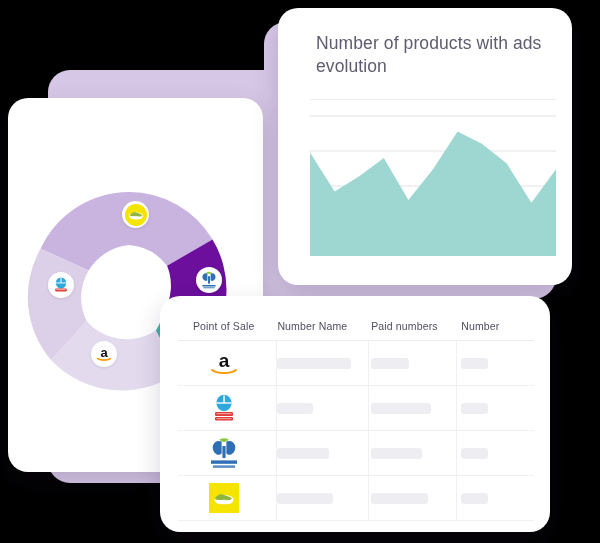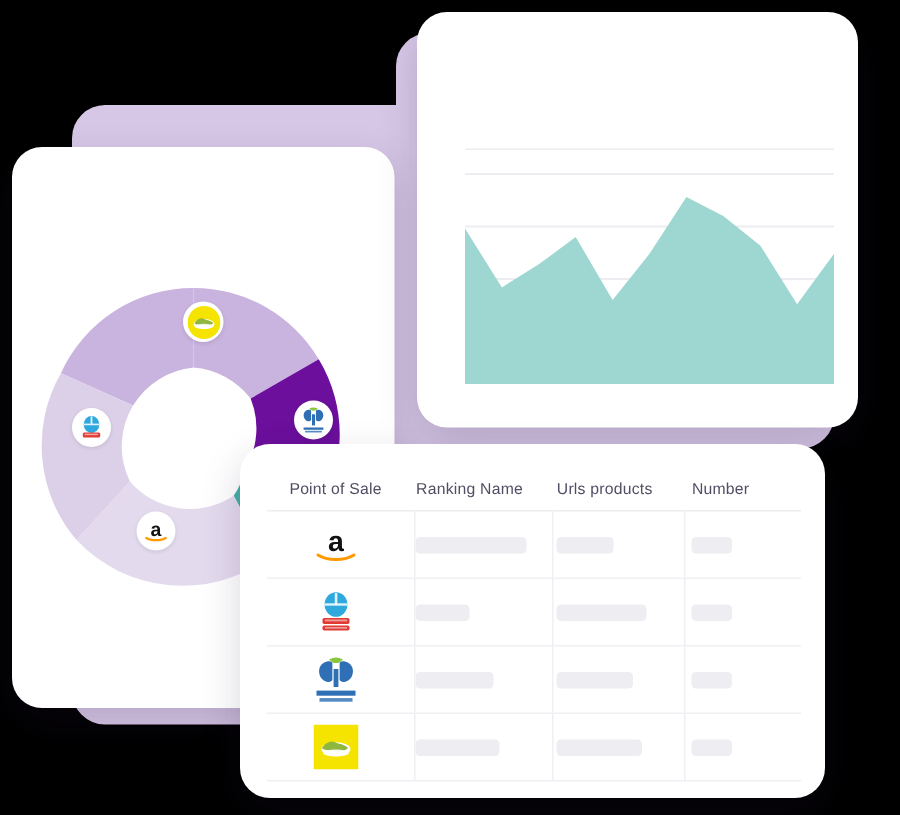--- a/index.html
+++ b/index.html
@@ -190,20 +190,21 @@
 
   <div class="badge" id="badge-amazon">
     <svg width="20" height="20" viewBox="0 0 20 20">
       <text x="10" y="13" text-anchor="middle" font-family="'Liberation Sans',sans-serif" font-size="13" font-weight="bold" fill="#111">a</text>
       <path d="M3.6 14.6 C6.6 16.6 13.4 16.6 16.4 14.6" stroke="#FF9900" stroke-width="1.6" fill="none" stroke-linecap="round"></path>
     </svg>
   </div>
 
   <div class="card" id="card-chart"></div>
 
+  <div class="card-title" id="title-chart">Number of products with ads evolution</div>
 
   <div class="divider"></div>
 
   <div id="chart-wrap">
     <svg viewBox="0 0 246 160" preserveAspectRatio="none" xmlns="http://www.w3.org/2000/svg">
       <g>
         <line x1="0" y1="4" x2="246" y2="4" stroke="#ededf1" stroke-width="1.4"></line>
         <line x1="0" y1="39" x2="246" y2="39" stroke="#ededf1" stroke-width="1.4"></line>
         <line x1="0" y1="74" x2="246" y2="74" stroke="#ededf1" stroke-width="1.4"></line>
         <line x1="0" y1="109" x2="246" y2="109" stroke="#ededf1" stroke-width="1.4"></line>
@@ -214,22 +215,22 @@
                L 221.4 90.8 L 246 57.2 L 246 144 L 0 144 Z" fill="#9ED7D2"></path>
     </svg>
   </div>
 
   <div class="card" id="card-table"></div>
 
   <div id="table">
 
     <div class="t-head">
       <div class="c1">Point of Sale</div>
-      <div class="c2">Ranking Name</div>
-      <div class="c3">Urls products</div>
+      <div class="c2">Number Name</div>
+      <div class="c3">Paid numbers</div>
       <div class="c4">Number</div>
     </div>
 
     <div class="t-row">
       <div class="vline" style="left:98px"></div>
         <div class="vline" style="left:190px"></div>
         <div class="vline" style="left:278px"></div>
       <div class="c1 logo-cell">
         <svg width="34" height="26" viewBox="0 0 34 26">
           <text x="17" y="17" text-anchor="middle" font-family="'Liberation Sans',sans-serif" font-size="19" font-weight="bold" fill="#111">a</text>

